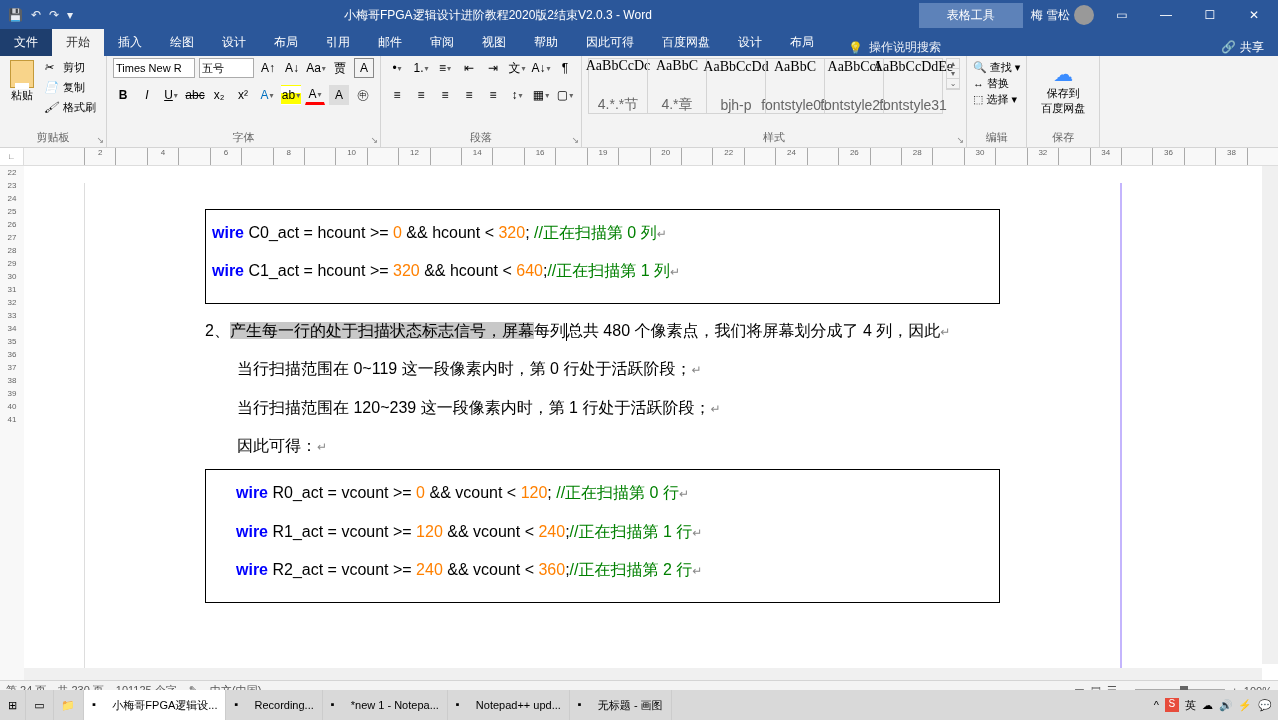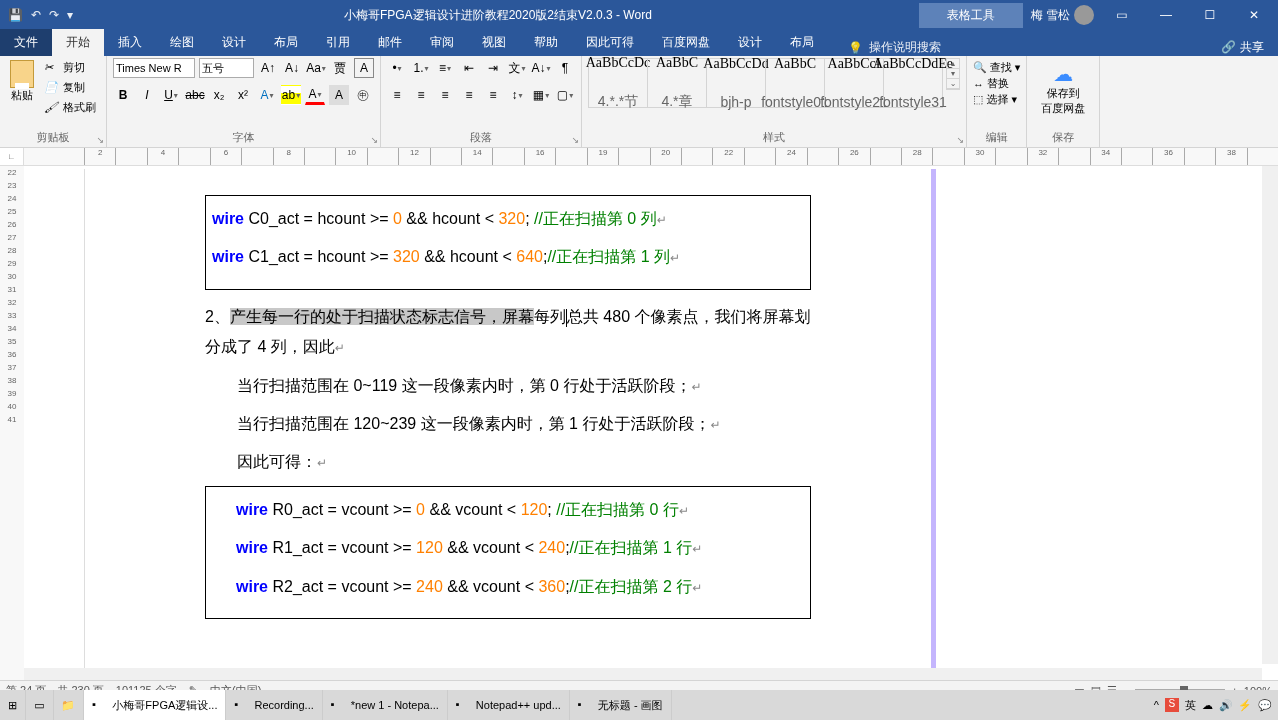--- a/index.html
+++ b/index.html
@@ -42,42 +42,42 @@
 
 
 .font-combo { height: 20px; border: 1px solid #ababab; background: #fff; font-size: 11px; padding: 0 2px; display: flex; align-items: center; }
 .fontrow { display: flex; gap: 4px; align-items: center; margin-bottom: 3px; }
 .btn { width: 20px; height: 20px; display: flex; align-items: center; justify-content: center; border: 1px solid transparent; cursor: pointer; font-size: 12px; }
 .btn.droparrow::after { content: "▾"; font-size: 8px; margin-left: 1px; color: #666; }
 .highl { background: linear-gradient(#fff 40%, #ffff00 40%); }
 
 
 .sty { display: flex; gap: 0; }
-.stybox { width: 60px; height: 50px; border: 1px solid #d4d4d4; margin-right: -1px; display: flex; flex-direction: column; align-items: center; justify-content: center; cursor: pointer; gap: 18px; }
+.stybox { width: 60px; height: 56px; border: 1px solid #d4d4d4; margin-right: -1px; display: flex; flex-direction: column; align-items: center; justify-content: center; cursor: pointer; gap: 18px; }
 .stybox .prev { font-family: "Times New Roman"; font-size: 14px; }
 .stybox .nm { font-size: 14px; color: #666; margin-top: 4px; }
 .sty-more { width: 14px; display: flex; flex-direction: column; border: 1px solid #d4d4d4; }
 .sty-more div { flex: 1; display: flex; align-items: center; justify-content: center; font-size: 8px; color: #666; border-bottom: 1px solid #d4d4d4; }
 
 
 .edit-col { display: flex; flex-direction: column; gap: 1px; font-size: 11px; padding-top: 2px; }
 .save-col { display: flex; flex-direction: column; align-items: center; padding: 4px 8px; }
 
 
 .ruler-row { height: 18px; background: #fff; display: flex; font-size: 8px; color: #666; border-bottom: 1px solid #ddd; }
 .ruler-row .corner { width: 24px; border-right: 1px solid #ddd; display: flex; align-items: center; justify-content: center; }
 .hr { flex: 1; position: relative; background: #f8f8f8; overflow: hidden; }
 .hr .ticks { position: absolute; left: 60px; right: 0; top: 0; bottom: 0; display: flex; }
 .hr .ticks span { width: 38px; text-align: center; border-left: 1px solid #aaa; font-size: 8px; }
 
 
 .docarea { position: absolute; top: 166px; bottom: 36px; left: 0; right: 0; display: flex; background: #fff; }
 .vruler { width: 24px; background: #f8f8f8; display: flex; flex-direction: column; align-items: center; font-size: 8px; color: #666; gap: 4px; padding-top: 2px; }
 .page { flex: 1; position: relative; overflow: hidden; }
-.paper { position: absolute; left: 60px; top: 3px; width: 852px; bottom: 0; background: #fff; border-left: 1px solid #ddd; border-right: 5px solid #c4b5fd; }
+.paper { position: absolute; left: 60px; top: 17px; width: 1038px; bottom: 0; background: #fff; border-left: 1px solid #ddd; border-right: 2px solid #c4b5fd; }
 .content { padding: 20px 120px 0 120px; font-family: "Times New Roman", serif; font-size: 16px; line-height: 1.9; color: #000; }
 .codebox { border: 1px solid #000; padding: 8px 6px; margin: 6px 0 12px 0; }
 .codebox p, .content p { margin-bottom: 8px; }
 .kw-wire { color: #0000ff; font-weight: bold; }
 .num-o { color: #ff8000; }
 .cmt { color: #008000; }
 .sel { background: #c8c8c8; }
 .cursor { display: inline-block; width: 1px; height: 18px; background: #000; vertical-align: middle; }
 .para-mark { color: #888; font-size: 12px; }
 .scroll-right { position: absolute; right: 0; top: 166px; bottom: 56px; width: 16px; background: #f0f0f0; }

